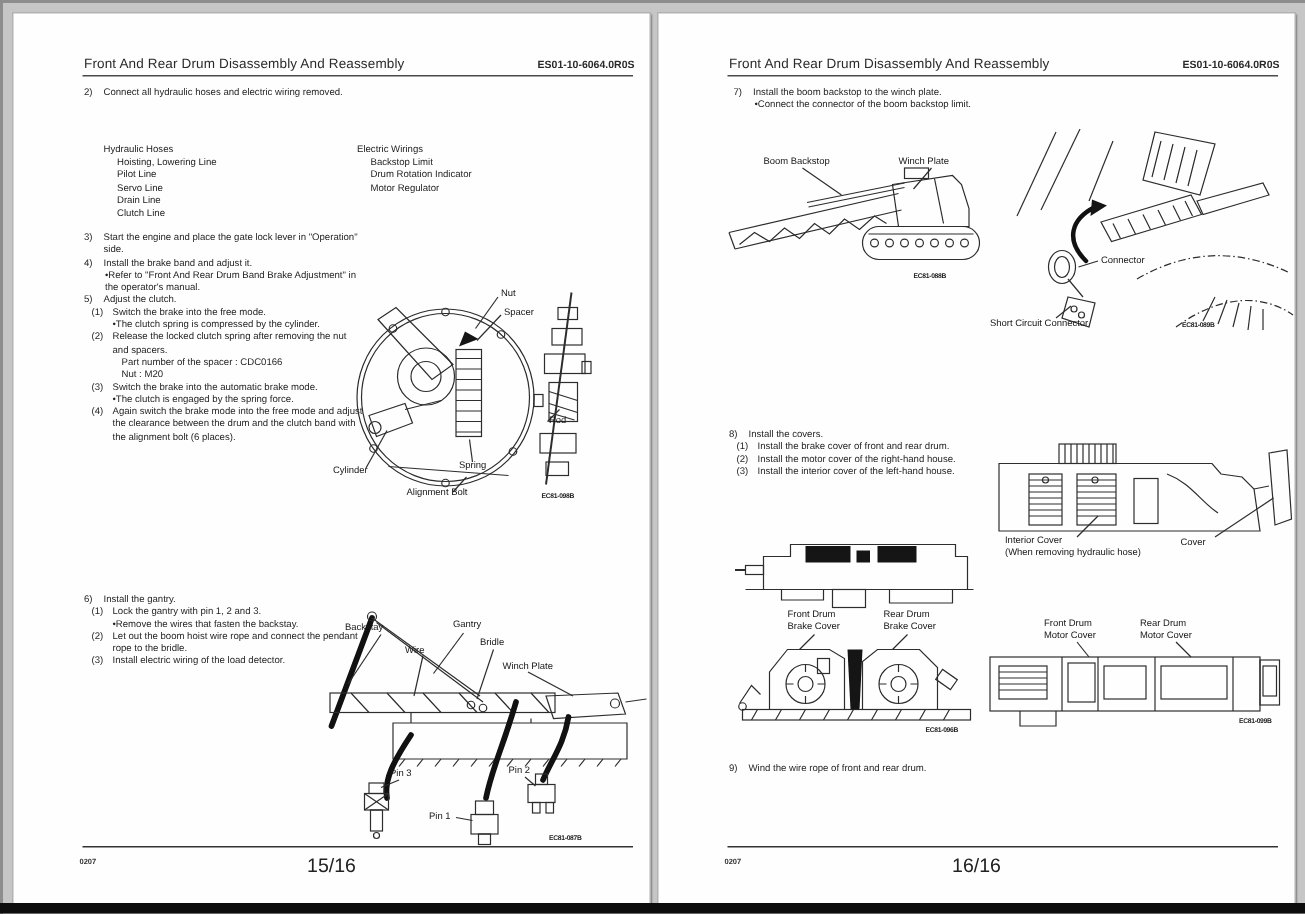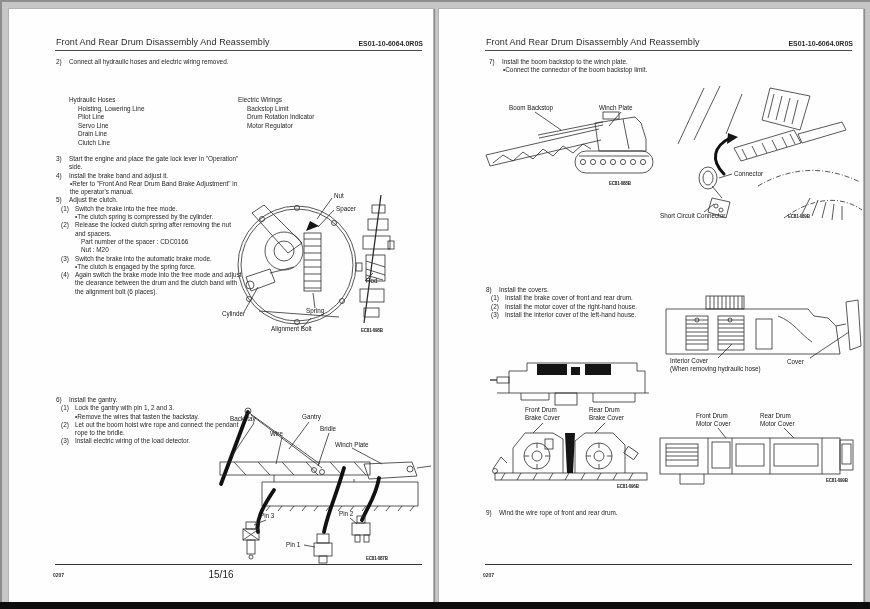--- a/index.html
+++ b/index.html
@@ -11,21 +11,21 @@
   #page-l{left:8px;} #page-r{left:438px;}
   #bottom-bar{position:absolute;left:0;right:0;bottom:0;height:7px;background:#0d0d0d;}
   .abs{position:absolute;}
   
   .hd-title{left:47px;top:28px;font-size:9px;letter-spacing:.1px;color:#2a2a2a;white-space:nowrap;}
   .hd-code{right:10px;top:31px;font-size:7px;font-weight:bold;color:#2a2a2a;white-space:nowrap;}
   .hd-rule{left:46px;right:11px;top:41px;border-top:1px solid #4a4a4a;height:0;}
   
   .ft-rule{left:46px;right:11px;top:555px;border-top:1px solid #333;height:0;}
   .ft-code{left:44px;top:563px;font-size:5px;font-weight:bold;color:#333;}
-  .ft-page{left:0;right:0;top:560px;text-align:center;font-size:10px;color:#222;}
+  .ft-page{left:0;right:0;top:560px;text-align:center;font-size:13px;color:#222;}
   
   .steps{font-size:6.4px;line-height:8.3px;color:#1f1f1f;}
   .step{display:flex;align-items:flex-start;}
   .step .m{flex:0 0 13px;}
   .step.b{padding-left:5px;} .step.b .m{flex:0 0 14px;}
   .step.c1{padding-left:14px;}
   .step.c2{padding-left:19px;}
   .step.d{padding-left:25px;}
   .step .t{flex:1;}
   
@@ -425,16 +425,17 @@
 
     <div class="abs steps" style="left:47px;top:500px;width:200px;">
       <div class="step a">
           <span class="m">9)</span>
           <div class="t">Wind the wire rope of front and rear drum.</div>
         </div>
     </div>
 
     <div class="abs ft-rule"></div>
     <div class="abs ft-code">0207</div>
+    <div class="abs ft-page">16/16</div>
   </div>
 
   <div id="bottom-bar"></div>
 </div>
 
 </body></html>

